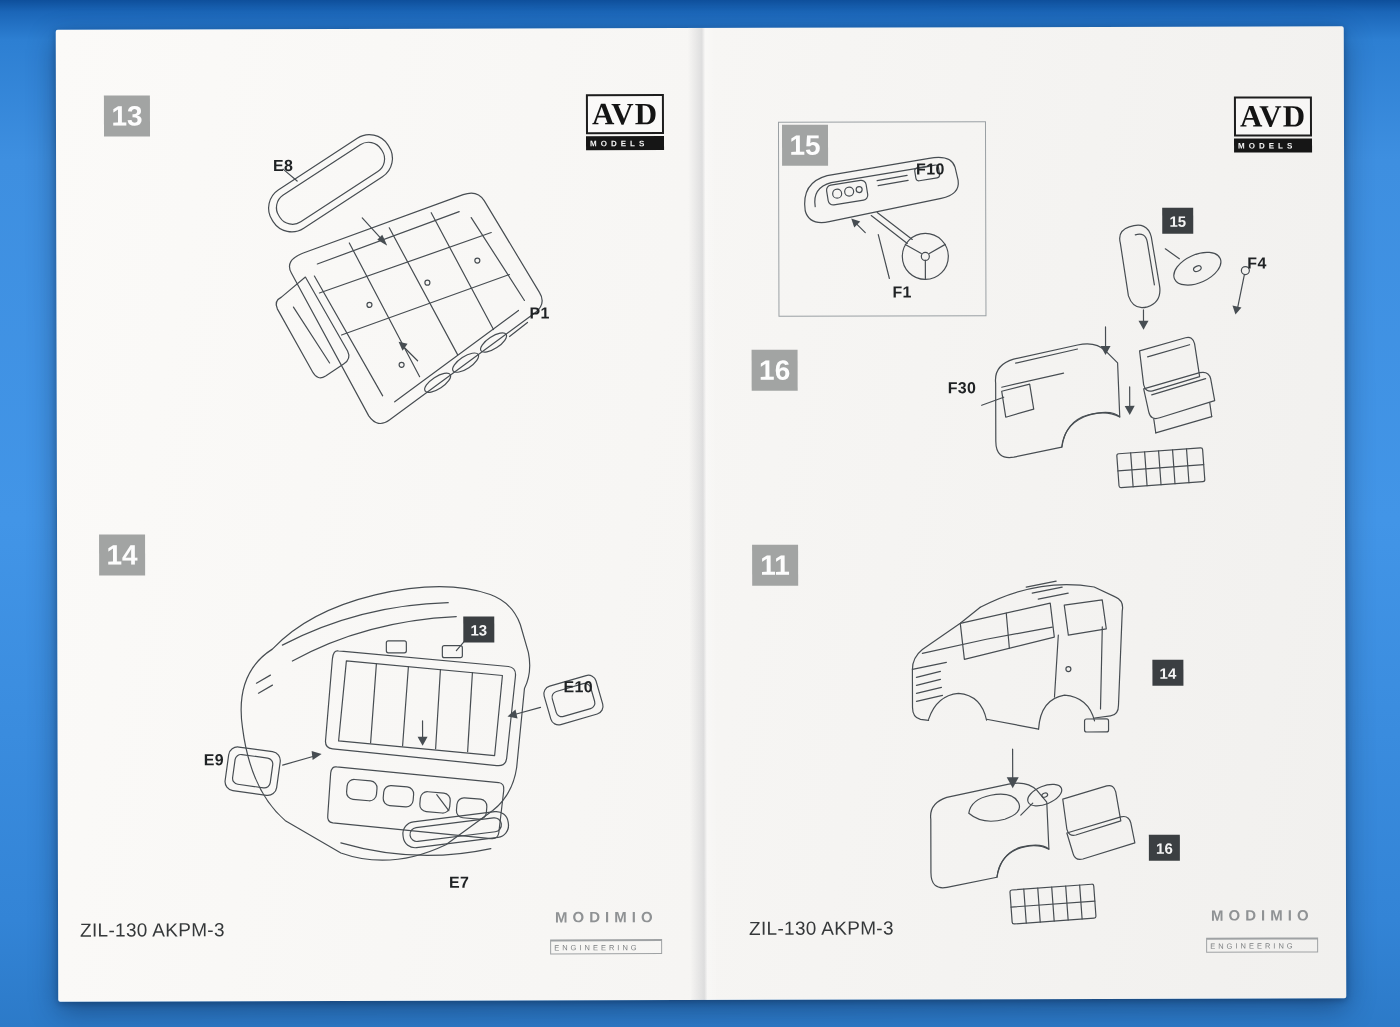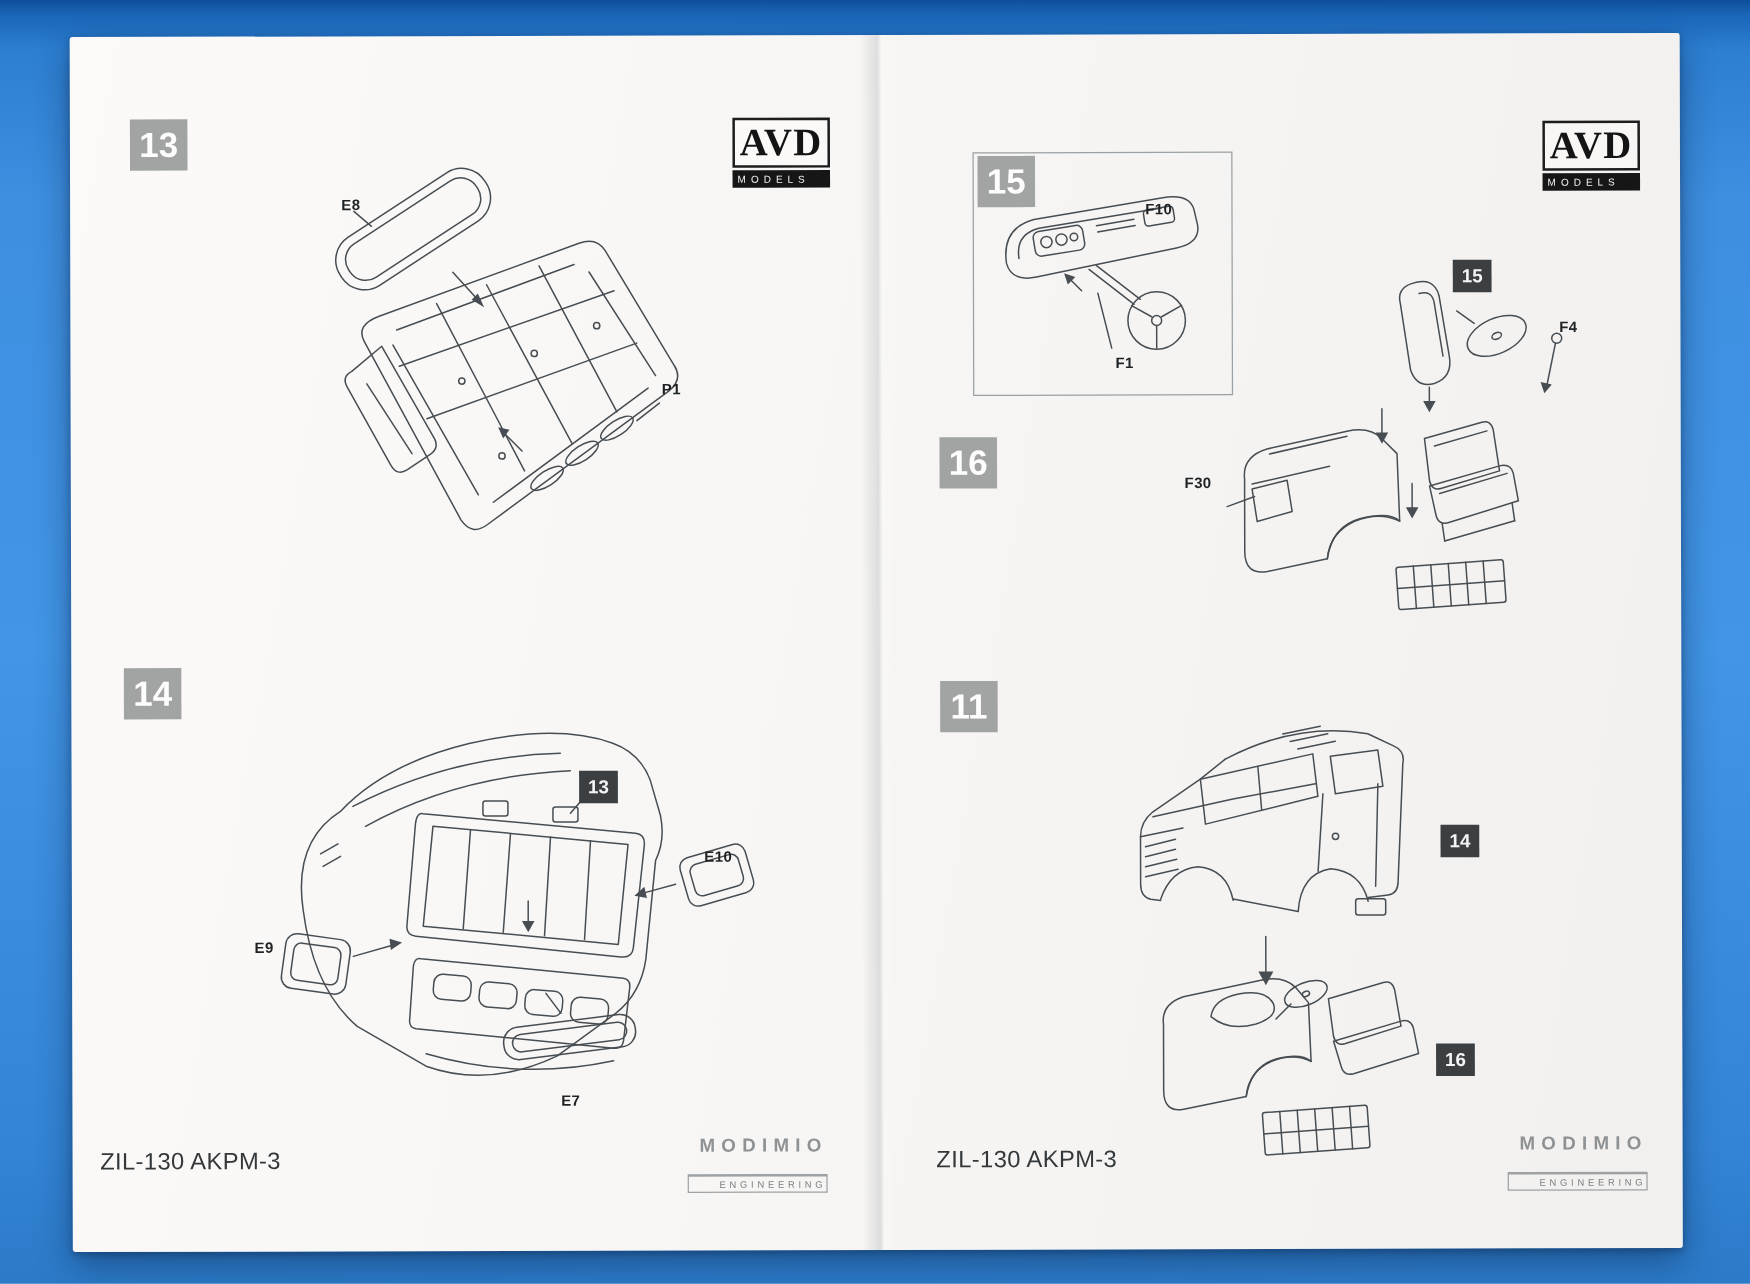--- a/index.html
+++ b/index.html
@@ -22,35 +22,35 @@
     position:absolute;width:46px;height:41px;background:#a2a4a3;color:#fdfdfd;
     display:flex;align-items:center;justify-content:center;
     font-size:28px;font-weight:bold;letter-spacing:0;
   }
   .badge-ref{
     position:absolute;width:31px;height:26px;background:#3b3f42;color:#f4f4f4;
     display:flex;align-items:center;justify-content:center;
     font-size:15px;font-weight:bold;
   }
   .plabel{
-    position:absolute;font-size:12px;font-weight:bold;color:#1f2224;letter-spacing:.3px;
+    position:absolute;font-size:16px;font-weight:bold;color:#1f2224;letter-spacing:.3px;
   }
   .footer-title{
     position:absolute;font-size:19px;color:#35383a;letter-spacing:.3px;
   }
   .avd-logo{position:absolute;width:78px;}
   .avd-top{
     border:2px solid #1d1d1d;text-align:center;color:#141414;background:rgba(255,255,255,.4);
     font-family:"Liberation Serif",serif;font-weight:bold;font-size:31px;line-height:36px;letter-spacing:1px;
   }
   .avd-bottom{
     margin-top:2px;background:#161616;color:#f4f4f4;text-align:center;
-    font-size:8px;font-weight:normal;letter-spacing:4px;padding:3px 18px 2px 4px;
-  }
-  .modimio{position:absolute;width:112px;text-align:right;}
+    font-size:8px;font-weight:bold;letter-spacing:4px;padding:3px 18px 2px 4px;
+  }
+  .modimio{position:absolute;width:112px;text-align:left;}
   .modimio-top{font-size:15px;font-weight:bold;letter-spacing:5px;color:#8f9294;padding-left:5px;}
   .modimio-bottom{
     margin-top:14px;border:1px solid #9fa2a4;border-top:2px solid #9fa2a4;
     font-size:7.5px;letter-spacing:3px;color:#7c7f81;padding:2px 0 1px 3px;
   }
   .inset-box{position:absolute;border:1px solid #9aa0a4;background:transparent;}
   .art{position:absolute;}
   .art path,.art line,.art rect,.art circle,.art ellipse,.art polyline{
     fill:none;stroke:#474d52;stroke-width:1.2;stroke-linecap:round;stroke-linejoin:round;
   }

